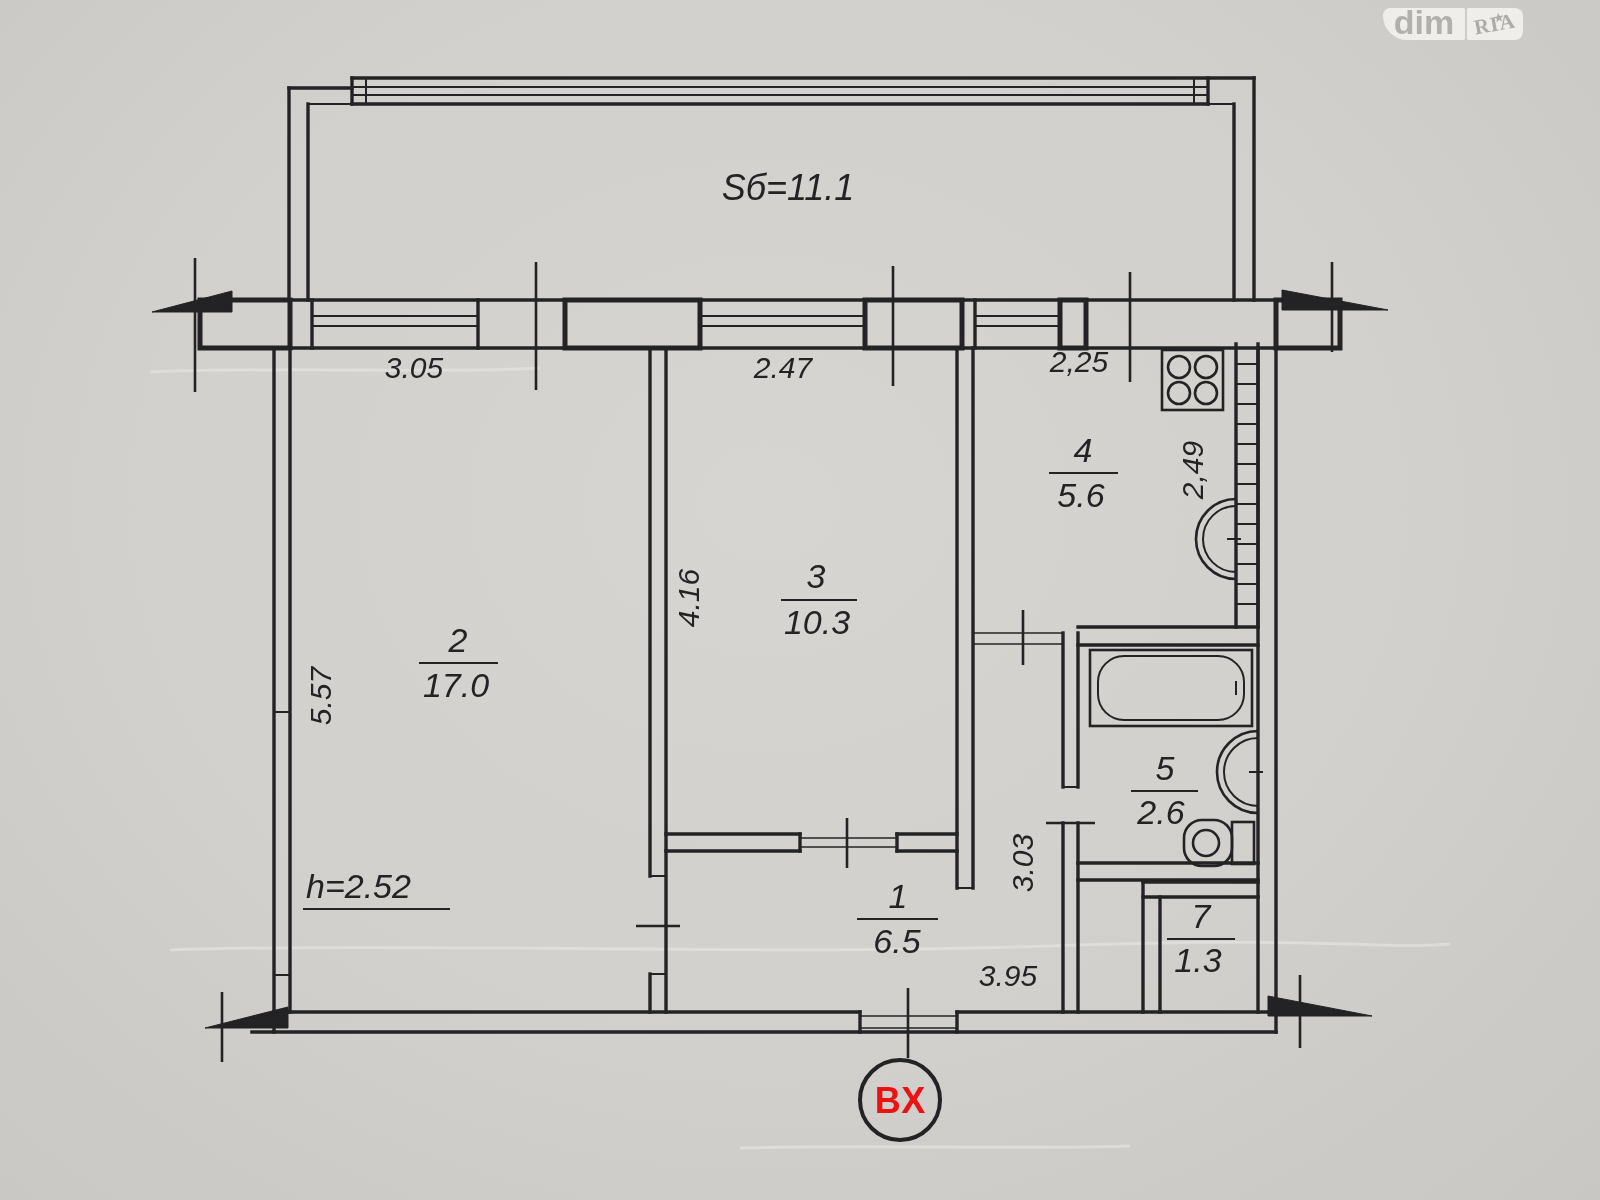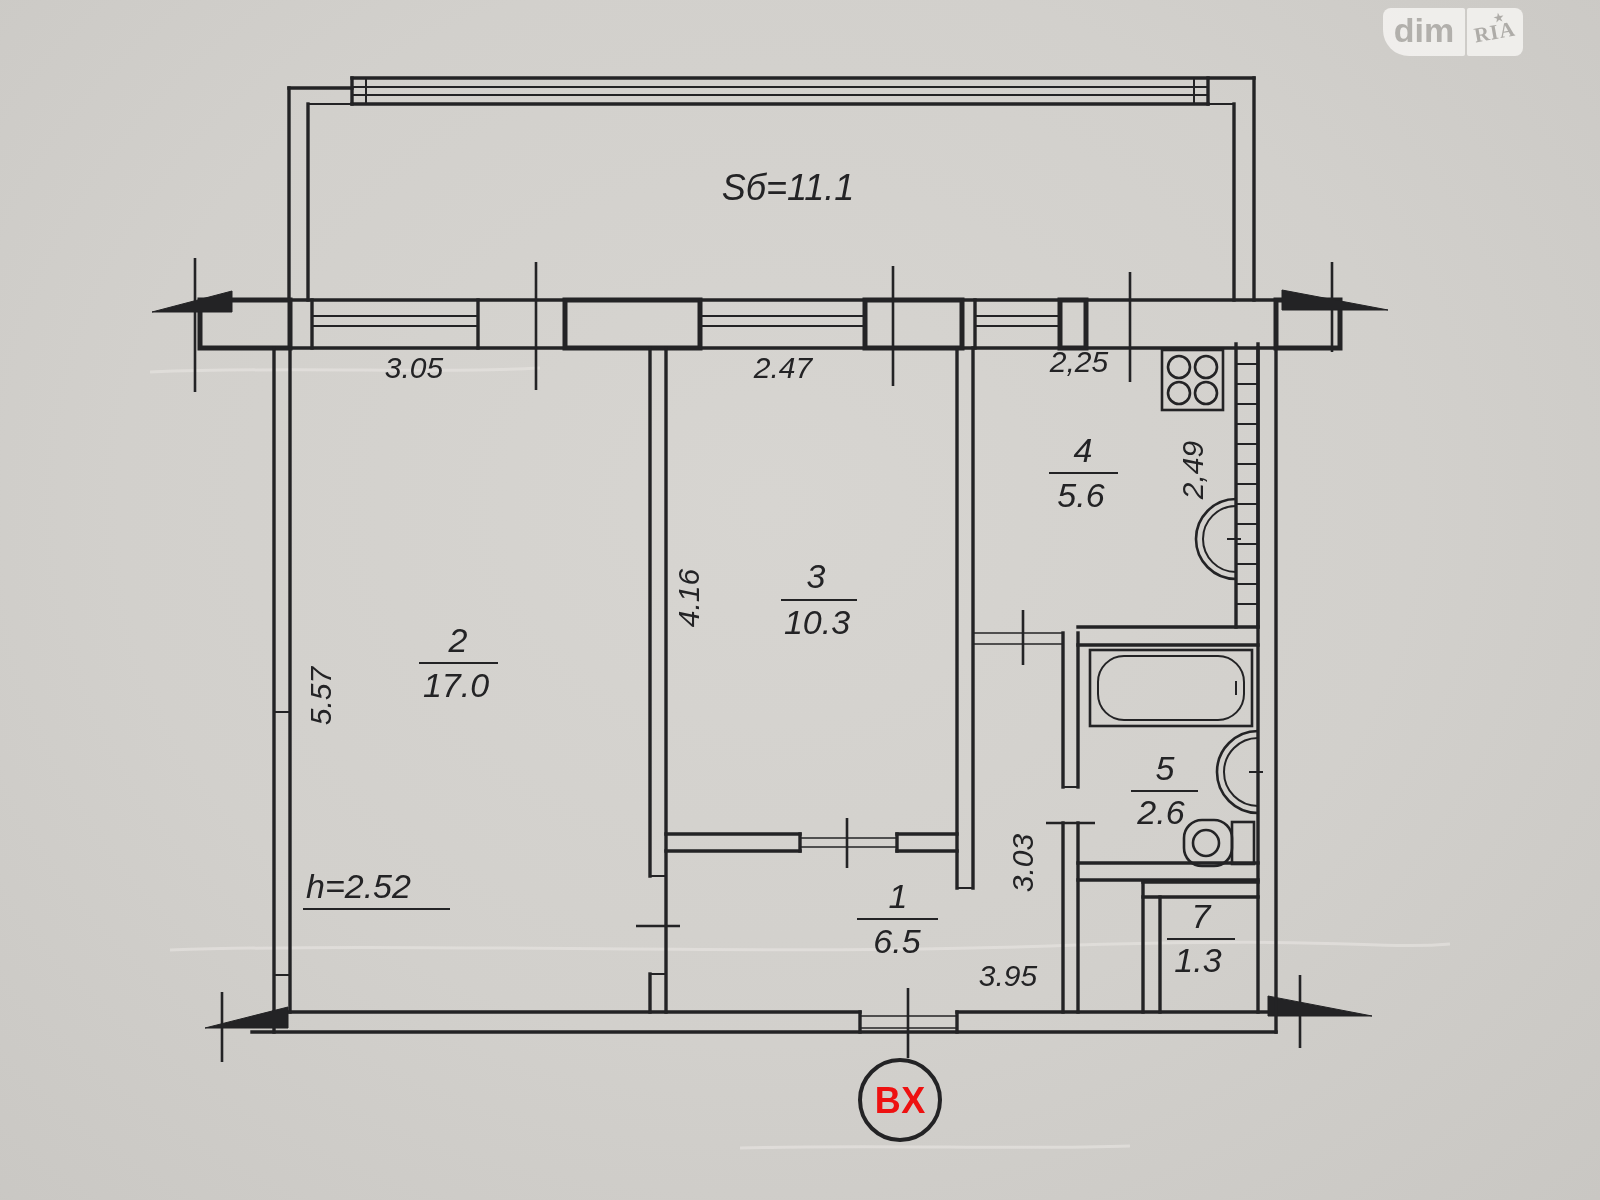--- a/index.html
+++ b/index.html
@@ -22,21 +22,21 @@
   svg .crease{stroke:#e6e4e0;stroke-width:3;fill:none;opacity:.65;}
   text{fill:#232325;}
   .dim-t {font:italic 30px "Liberation Sans",sans-serif;}
   .room-t{font:italic 34px "Liberation Sans",sans-serif;}
   .balc-t{font:italic 36px "Liberation Sans",sans-serif;}
   .h-t   {font:italic 34px "Liberation Sans",sans-serif;}
   .vh-t  {font:bold 36px "Liberation Sans",sans-serif;fill:#ee1111;letter-spacing:2px;}
   .mid{text-anchor:middle;}
   
   .badge{
-    position:absolute;left:1383px;top:8px;width:140px;height:48px;
+    position:absolute;left:1383px;top:8px;width:140px;height:32px;
     display:flex;opacity:.85;
   }
   .badge-left{
     flex:1;background:rgba(249,248,246,.9);
     border-radius:8px 2px 2px 26px;
     display:flex;align-items:center;justify-content:center;
     margin-right:2px;
   }
   .badge-left span{
     font:600 34px "Liberation Sans",sans-serif;color:#aeaca8;

